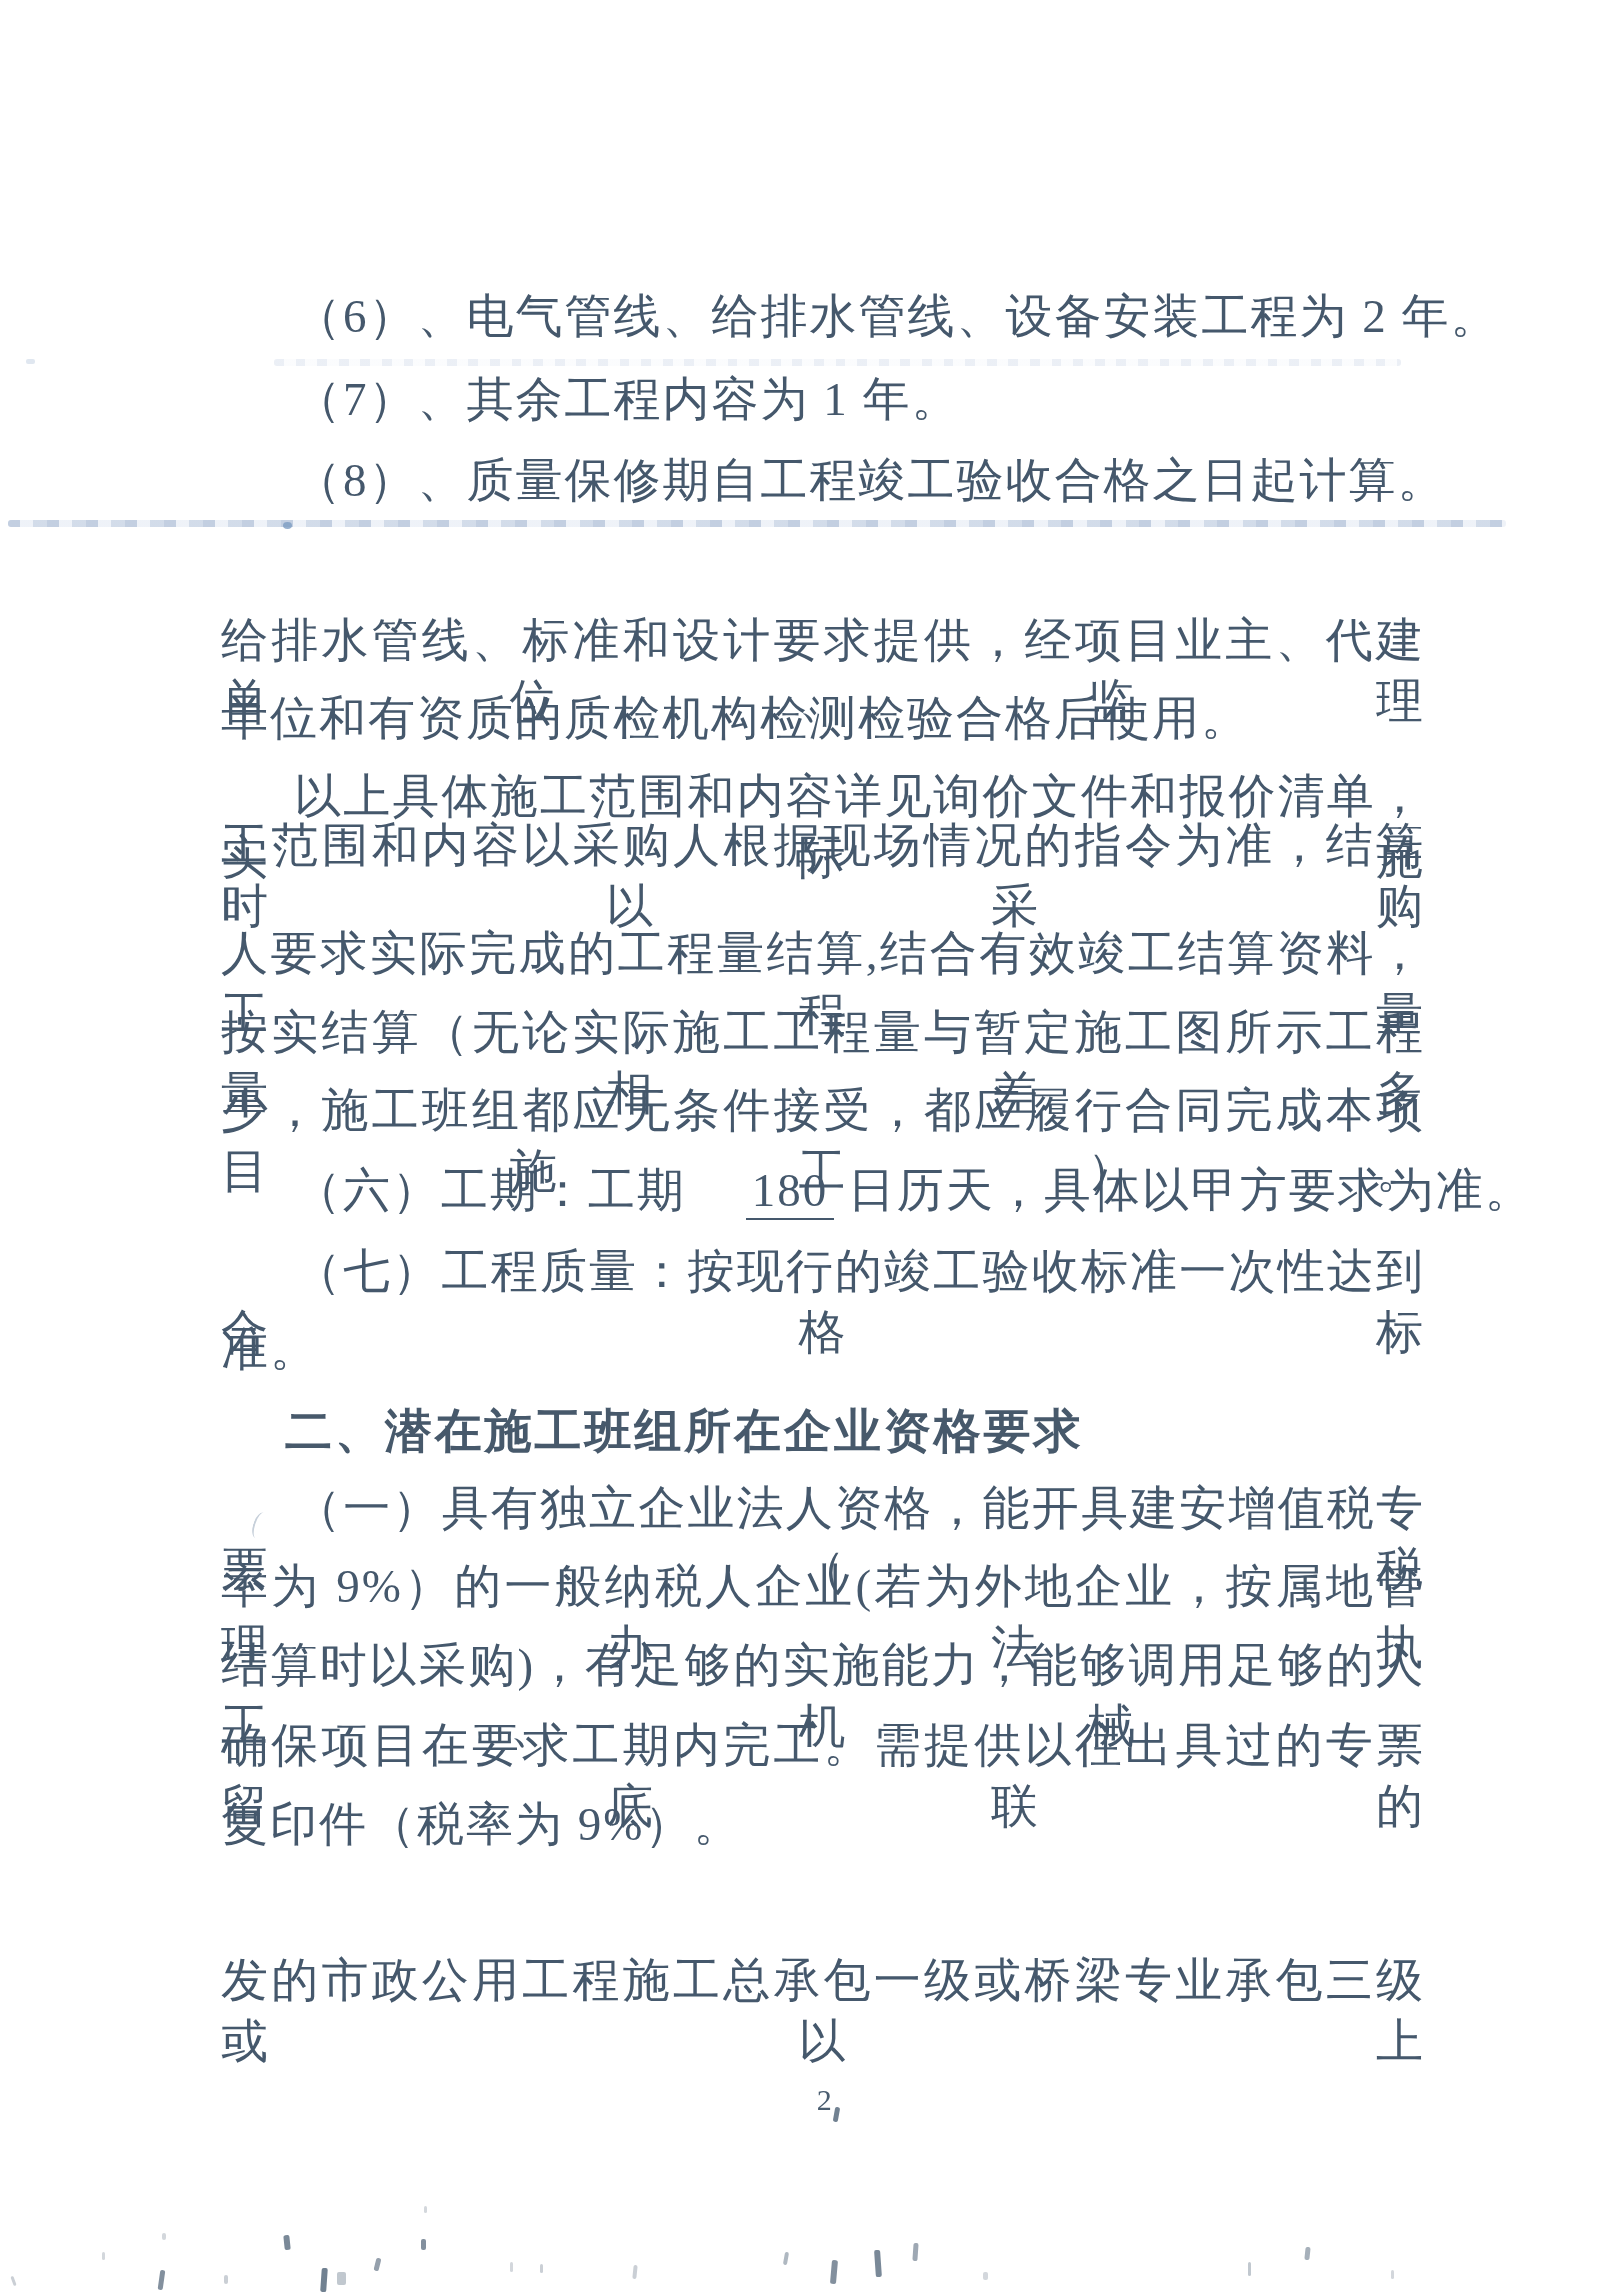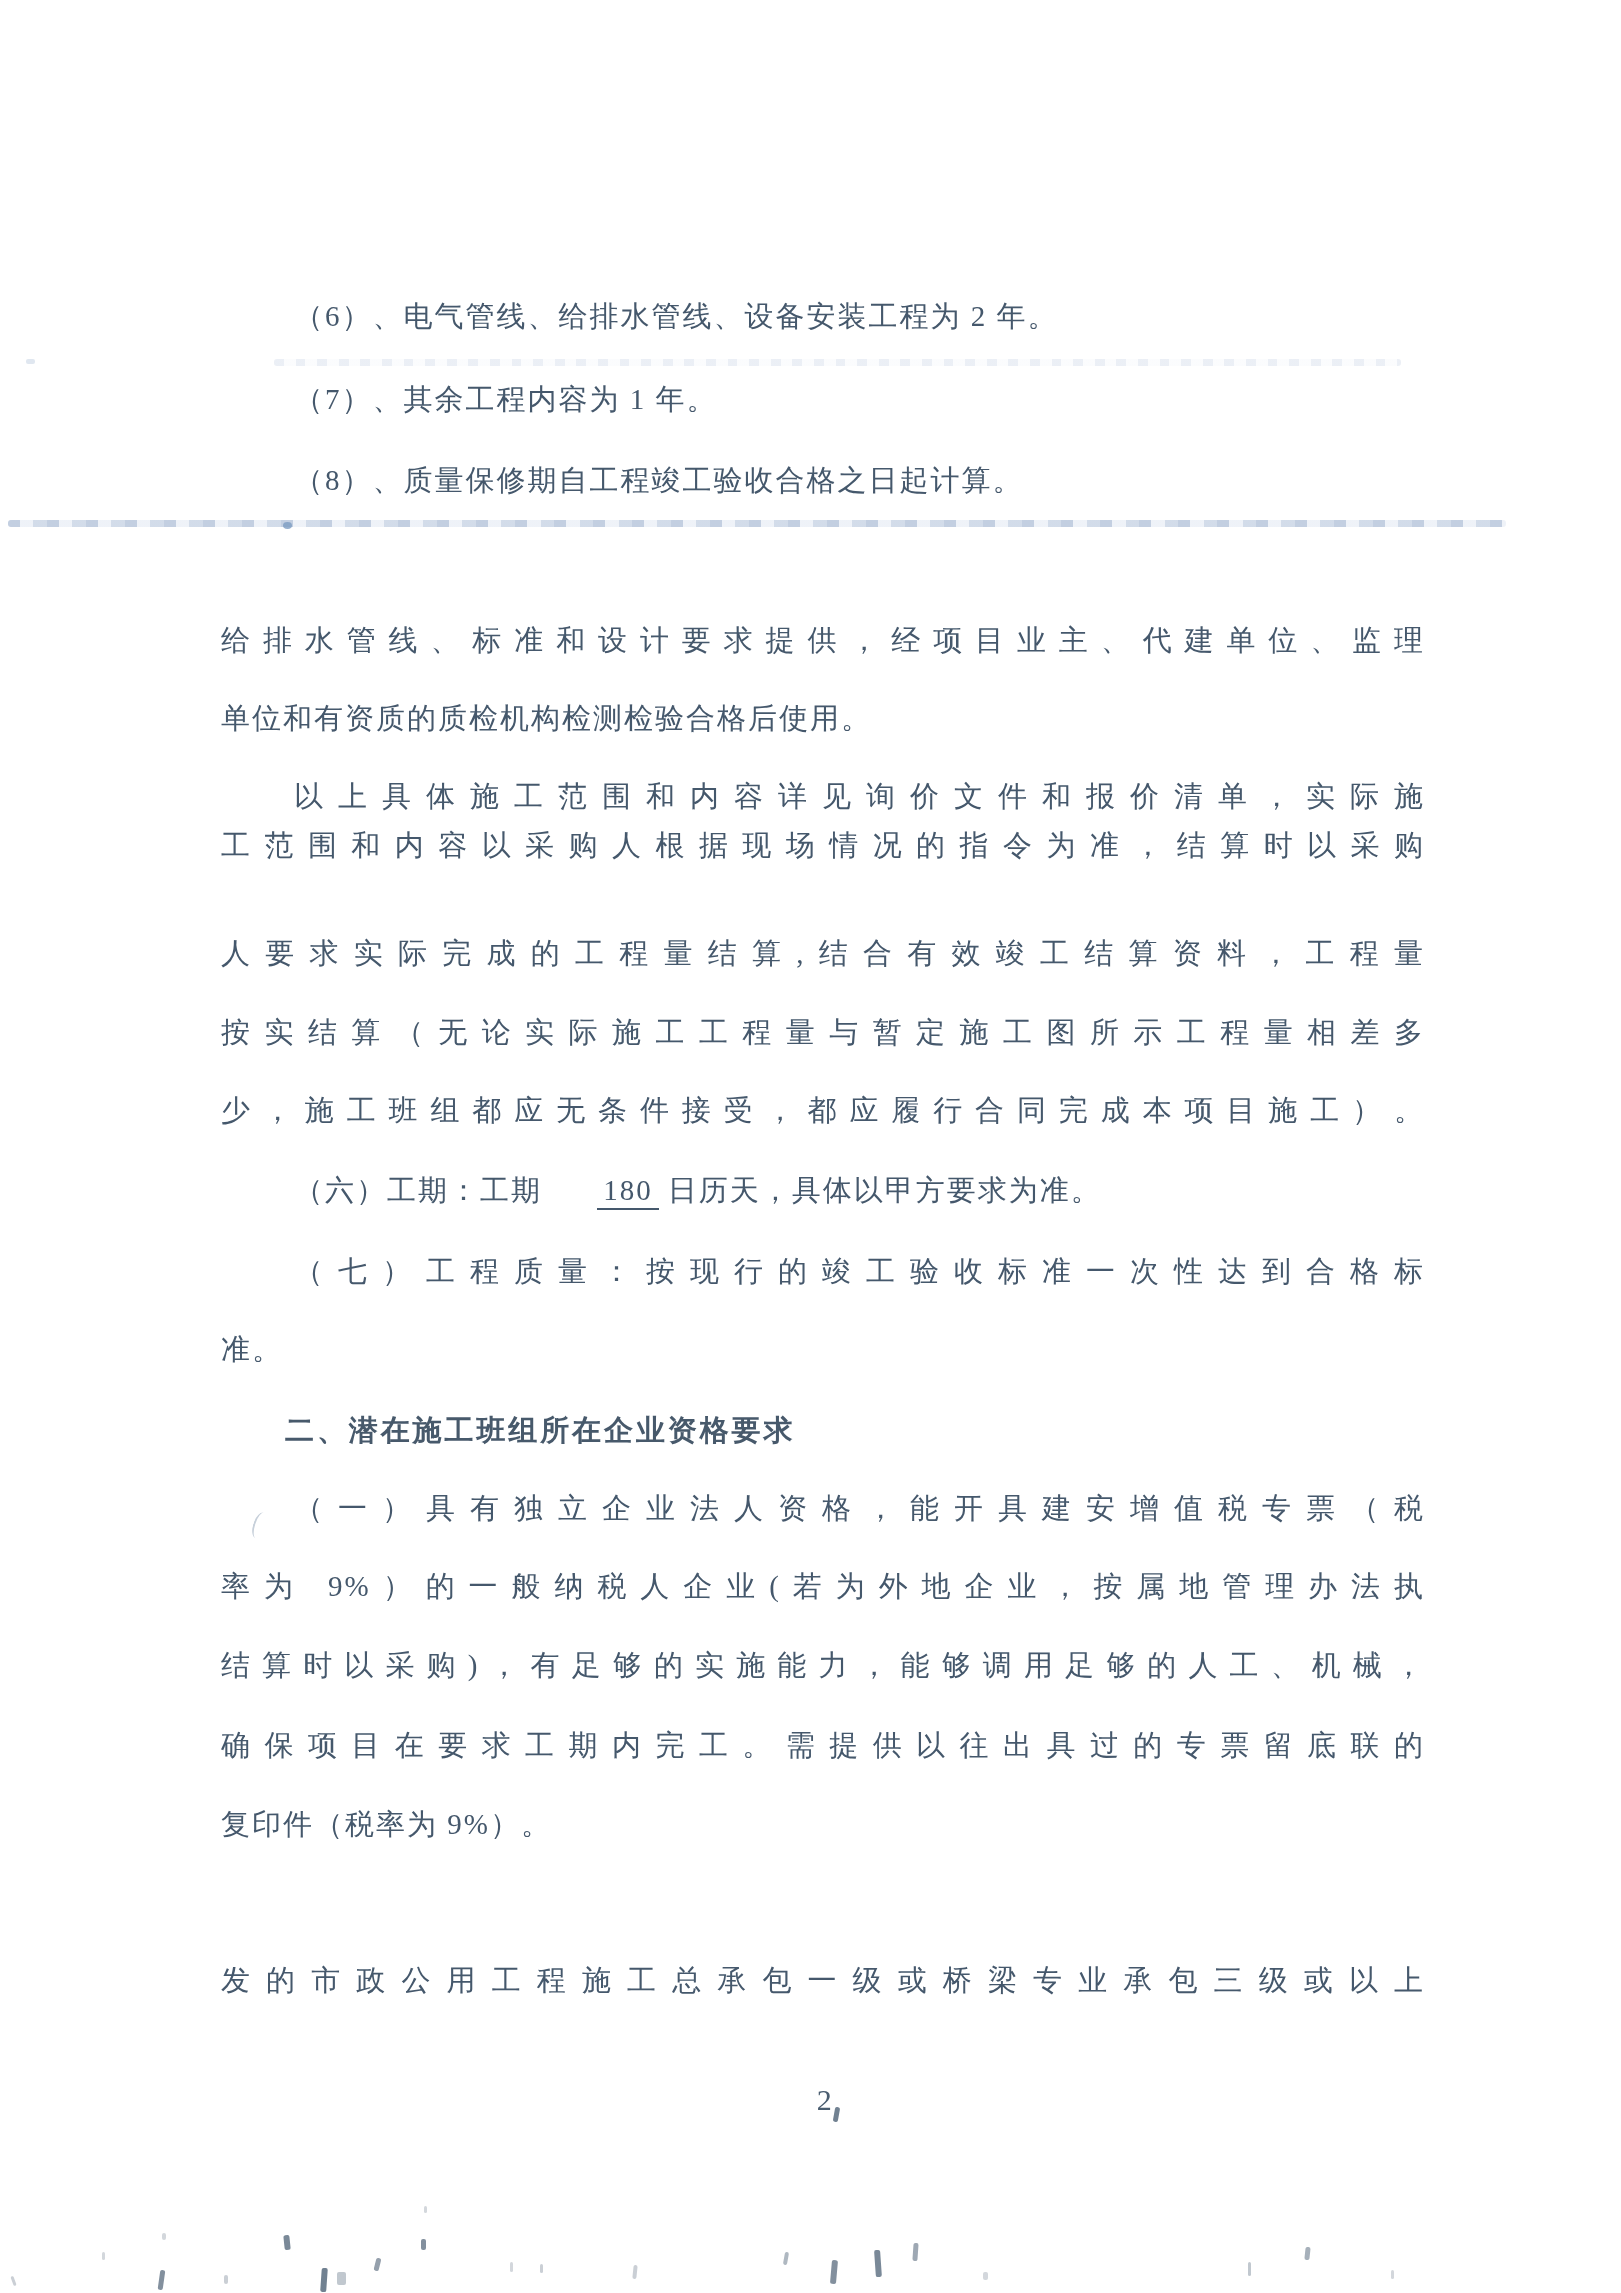--- a/index.html
+++ b/index.html
@@ -7,21 +7,21 @@
     position:relative;
     width:1621px;height:2294px;
     background:#ffffff;
     overflow:hidden;
     font-family:"Liberation Serif","DejaVu Serif",serif;
     color:#45586c;
   }
   .line{
     position:absolute;
     left:221px;width:1204px;height:61px;
-    font-size:29px;line-height:61px;
+    font-size:47px;line-height:61px;
     letter-spacing:2px;
     white-space:nowrap;
   }
   .just{
     white-space:normal;
     text-align:justify;
     text-align-last:justify;
   }
   .ind{ text-indent:73px; }
   .head{

